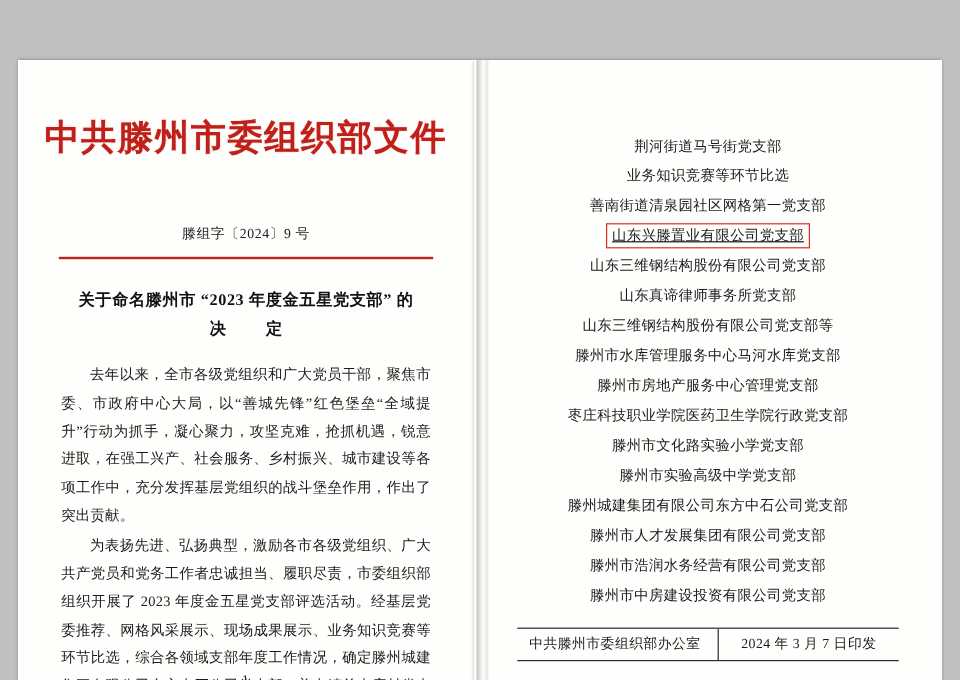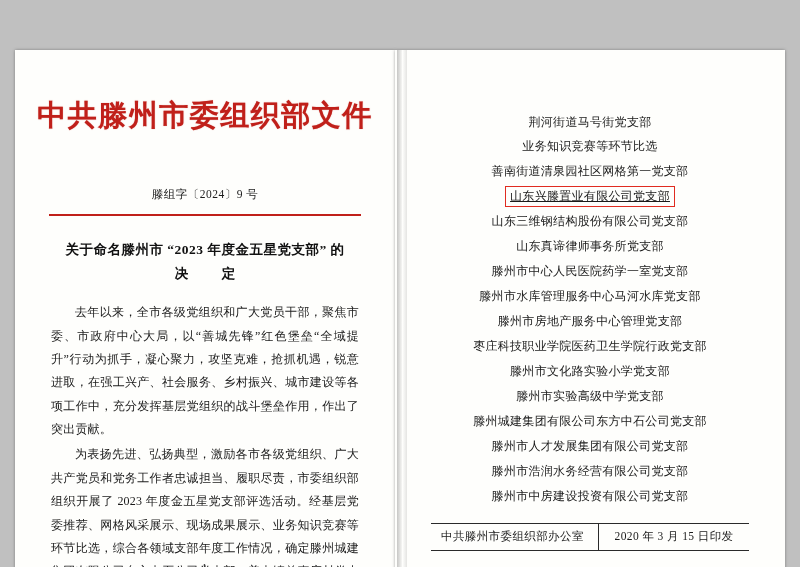--- a/index.html
+++ b/index.html
@@ -197,36 +197,36 @@
     </div>
 
     <div class="page page-right">
       <ul class="branch-list" id="branch-list">
           <li><span class="txt">荆河街道马号街党支部</span></li>
           <li><span class="txt">业务知识竞赛等环节比选</span></li>
           <li><span class="txt">善南街道清泉园社区网格第一党支部</span></li>
           <li class="highlight"><span class="txt">山东兴滕置业有限公司党支部</span></li>
           <li><span class="txt">山东三维钢结构股份有限公司党支部</span></li>
           <li><span class="txt">山东真谛律师事务所党支部</span></li>
-          <li><span class="txt">滕州市中心人民医院药学一室党支部</span></li>
+          <li><span class="txt">山东三维钢结构股份有限公司党支部等</span></li>
           <li><span class="txt">滕州市水库管理服务中心马河水库党支部</span></li>
           <li><span class="txt">滕州市房地产服务中心管理党支部</span></li>
           <li><span class="txt">枣庄科技职业学院医药卫生学院行政党支部</span></li>
           <li><span class="txt">滕州市文化路实验小学党支部</span></li>
           <li><span class="txt">滕州市实验高级中学党支部</span></li>
           <li><span class="txt">滕州城建集团有限公司东方中石公司党支部</span></li>
           <li><span class="txt">滕州市人才发展集团有限公司党支部</span></li>
           <li><span class="txt">滕州市浩润水务经营有限公司党支部</span></li>
           <li><span class="txt">滕州市中房建设投资有限公司党支部</span></li>
         </ul>
 
       <div class="footer-box">
         <div class="footer-left">中共滕州市委组织部办公室</div>
         <div class="footer-div"></div>
-        <div class="footer-right">2020 年 3 月 15 日印发</div>
+        <div class="footer-right">2024 年 3 月 7 日印发</div>
       </div>
 
       <div class="page-num">— 4 —</div>
     </div>
 
     <div class="gutter-shadow"></div>
   </div>
 </div>
 
 </body></html>

